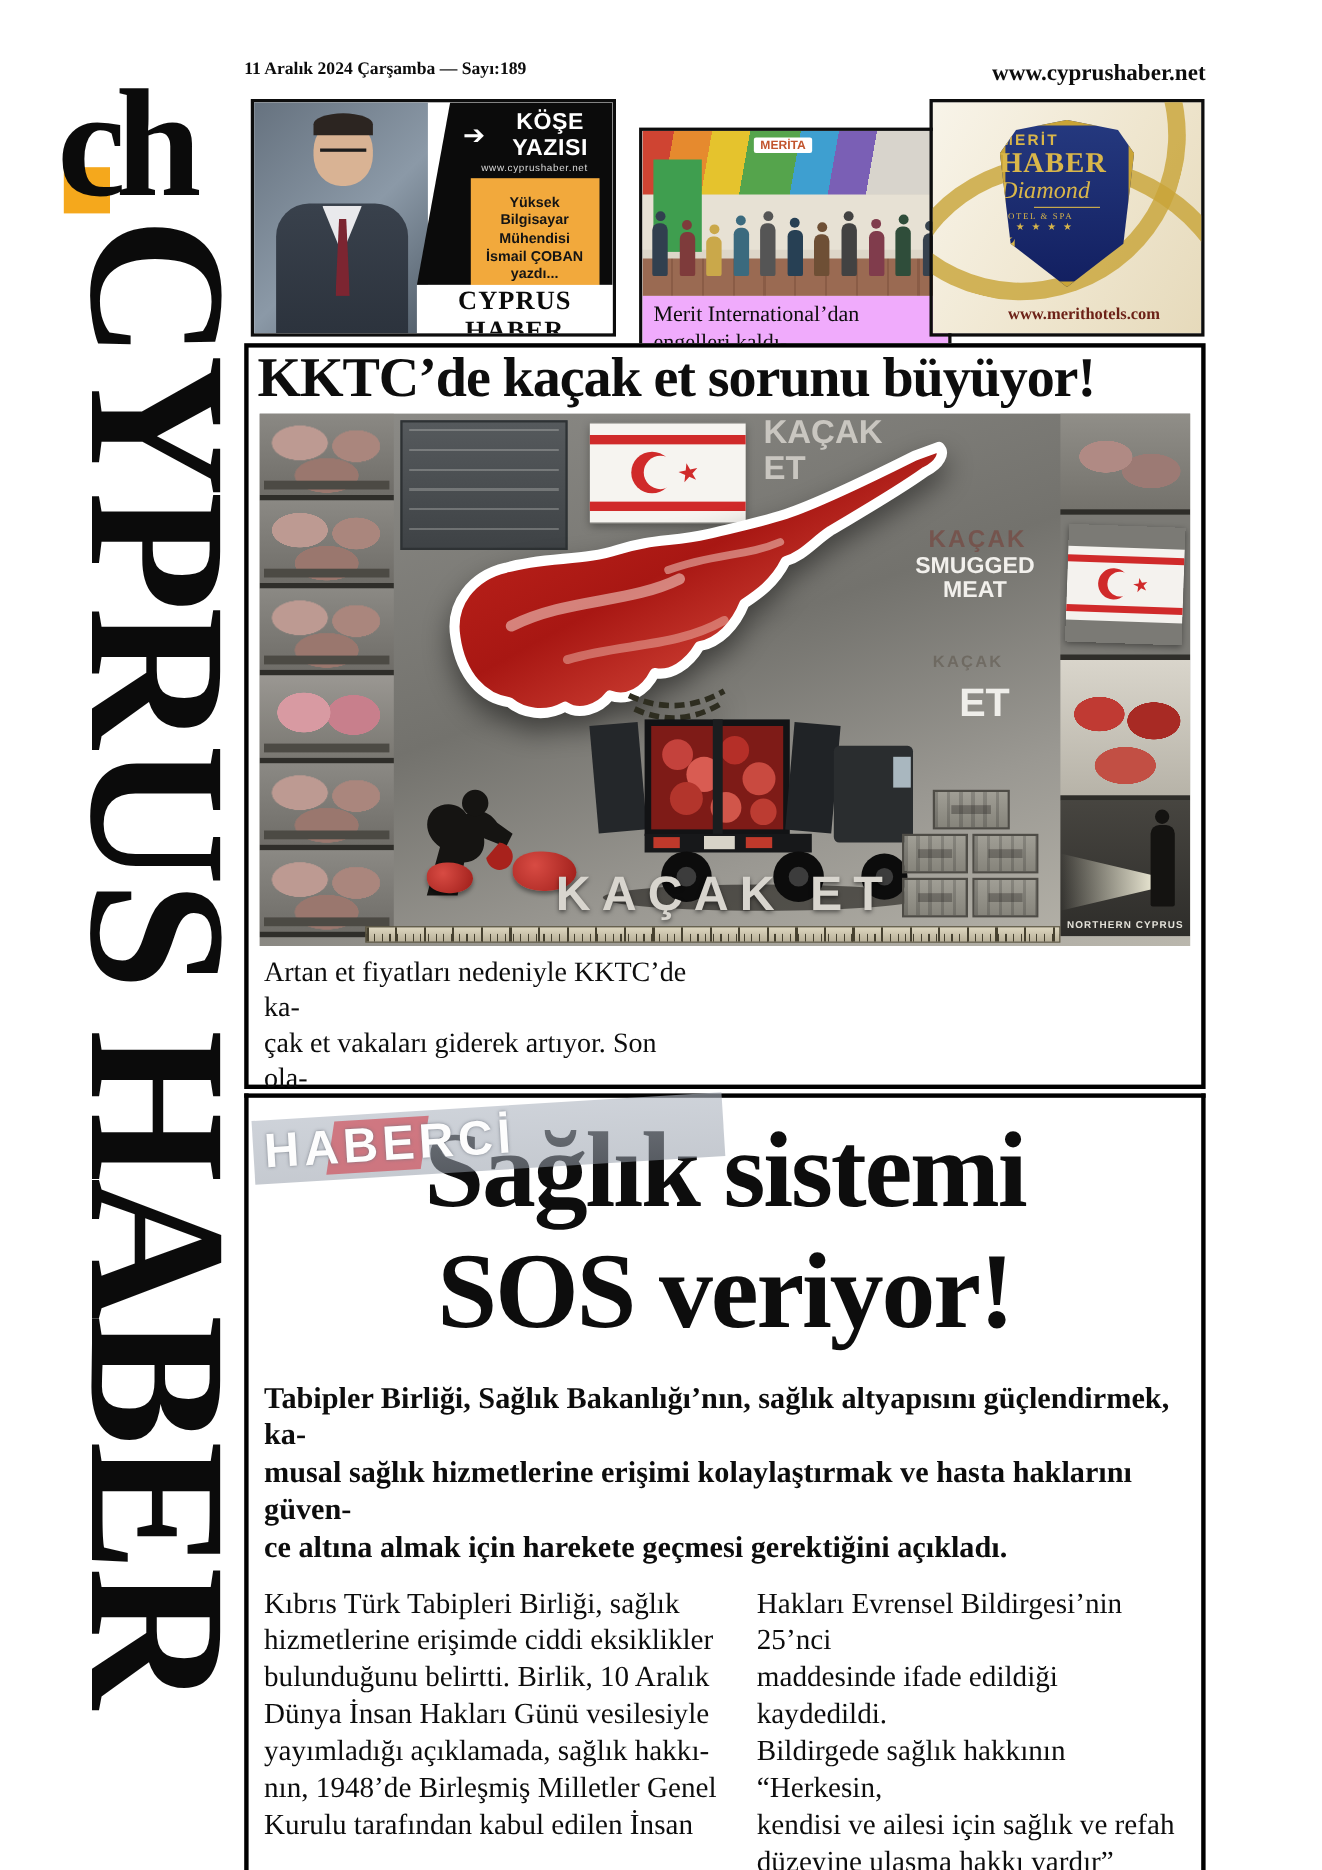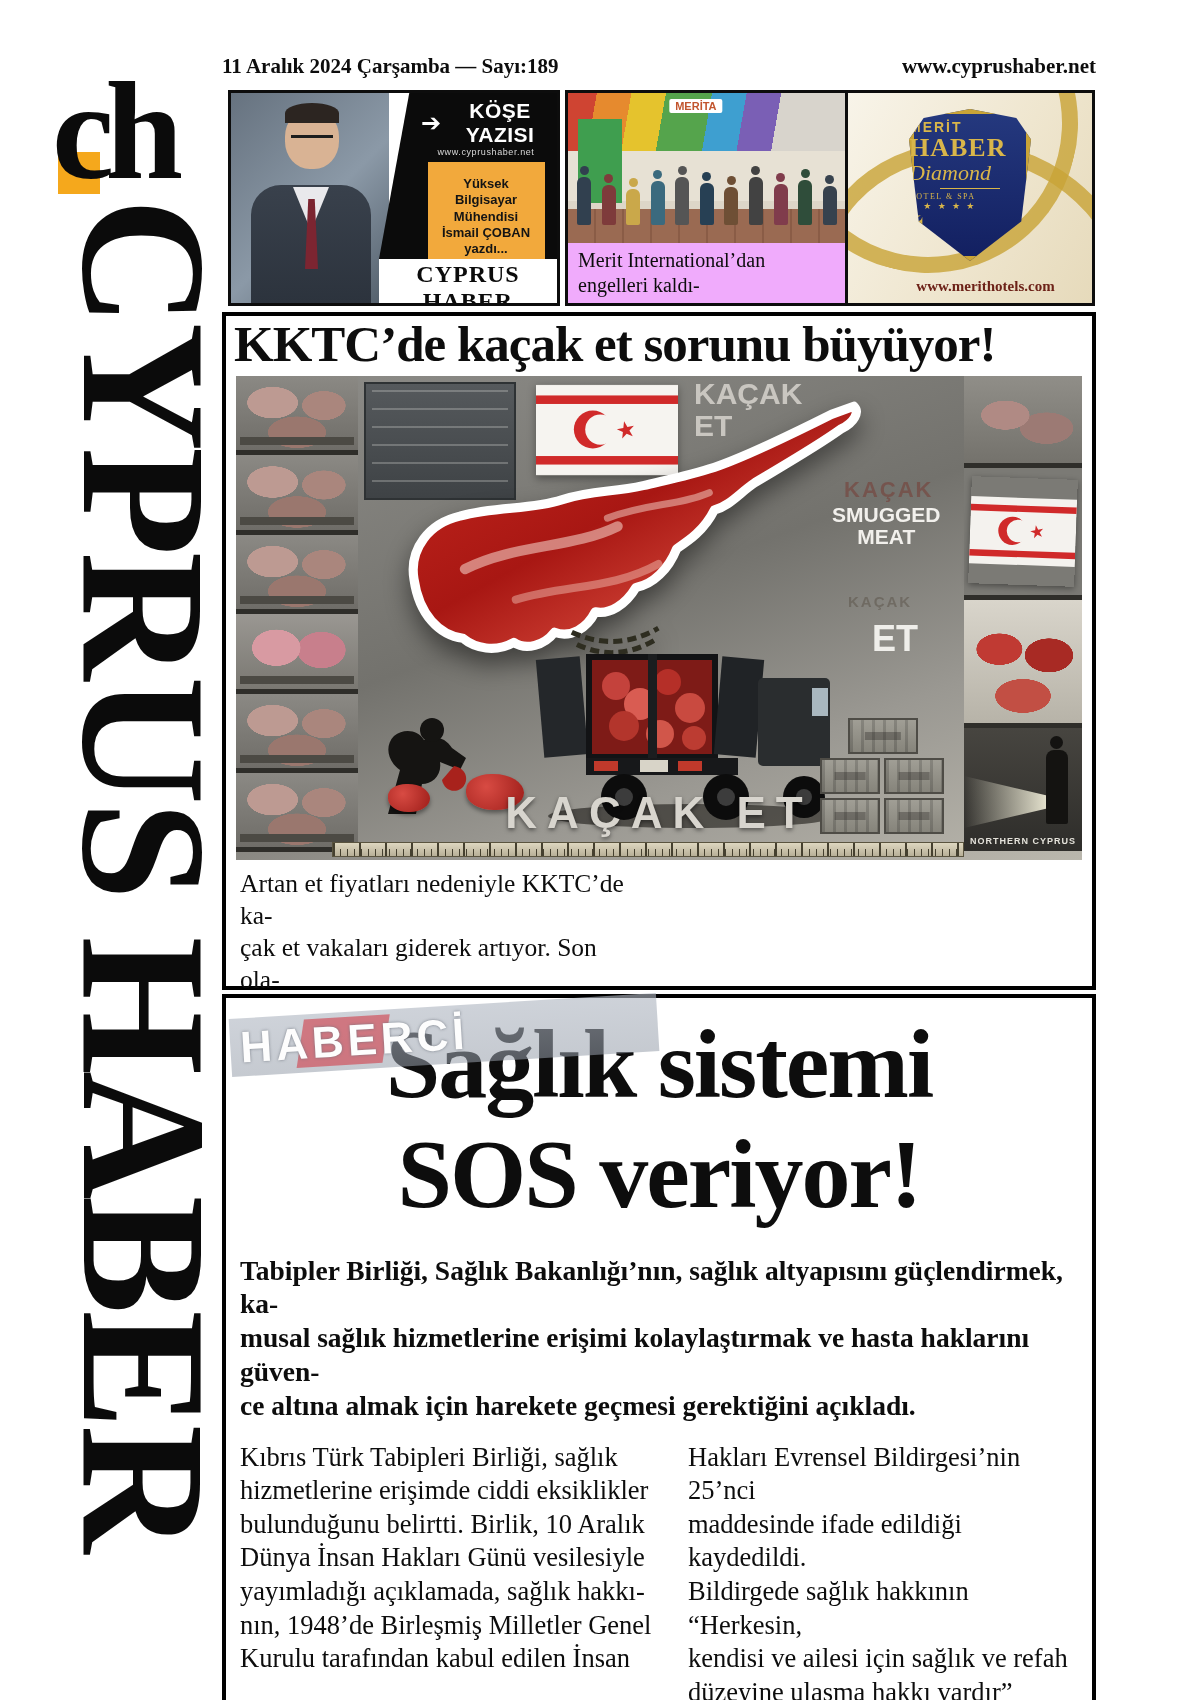--- a/index.html
+++ b/index.html
@@ -5,39 +5,39 @@
   * { margin:0; padding:0; box-sizing:border-box; }
   html,body { background:#e8e8e8; }
   .page {
     position:relative; width:1202px; height:1700px; margin:0 auto;
     background:#ffffff; overflow:hidden; color:#0d0d0d;
     font-family:"Liberation Serif", serif;
   }
   .pre { white-space:pre-line; }
 
   
-  .hdr-date { position:absolute; left:222px; top:54px; font-size:21px; font-weight:bold; }
+  .hdr-date { position:absolute; left:222px; top:54px; font-size:16px; font-weight:bold; }
   .hdr-site { position:absolute; right:106px; top:54px; font-size:21px; font-weight:bold; }
 
   
   .logo { position:absolute; left:52px; top:84px; width:122px; height:118px; }
   .logo-sq { position:absolute; left:6px; bottom:8px; width:42px; height:42px; background:#f5a81c; }
   .logo-ch { position:absolute; left:0; top:-34px; font-family:"Liberation Serif", serif;
              font-weight:bold; font-size:140px; letter-spacing:-9px; color:#0b0b0b; }
   .vertical-title {
     position:absolute; left:34px; top:198px; width:182px; height:1480px;
     writing-mode:vertical-rl; text-orientation:mixed; line-height:0.82;
     font-family:"Liberation Serif", serif; font-weight:bold; font-size:178px;
     letter-spacing:-4px; color:#0b0b0b; white-space:nowrap;
   }
 
   
   .tbox { position:absolute; top:90px; height:216px; border:3px solid #0d0d0d; background:#fff; overflow:hidden; }
   #box1 { left:228px; width:332px; }
-  #box2 { left:565px; width:284px; }
+  #box2 { left:581px; width:284px;margin-top:26px; }
   #box3 { left:845px; width:250px; }
 
   
   .b1-photo { position:absolute; left:0; top:0; bottom:0; width:158px;
     background:linear-gradient(135deg,#66727f,#8b99a7 55%,#525e6a); }
   .b1-suit { position:absolute; left:20px; bottom:0; width:120px; height:118px;
     background:linear-gradient(#39414c,#2c333d); border-radius:30px 30px 0 0; }
   .b1-shirt { position:absolute; left:62px; bottom:72px; width:36px; height:44px;
     background:#e9e9ec; clip-path:polygon(0 0,100% 0,50% 100%); }
   .b1-tie { position:absolute; left:74px; bottom:34px; width:13px; height:70px;

